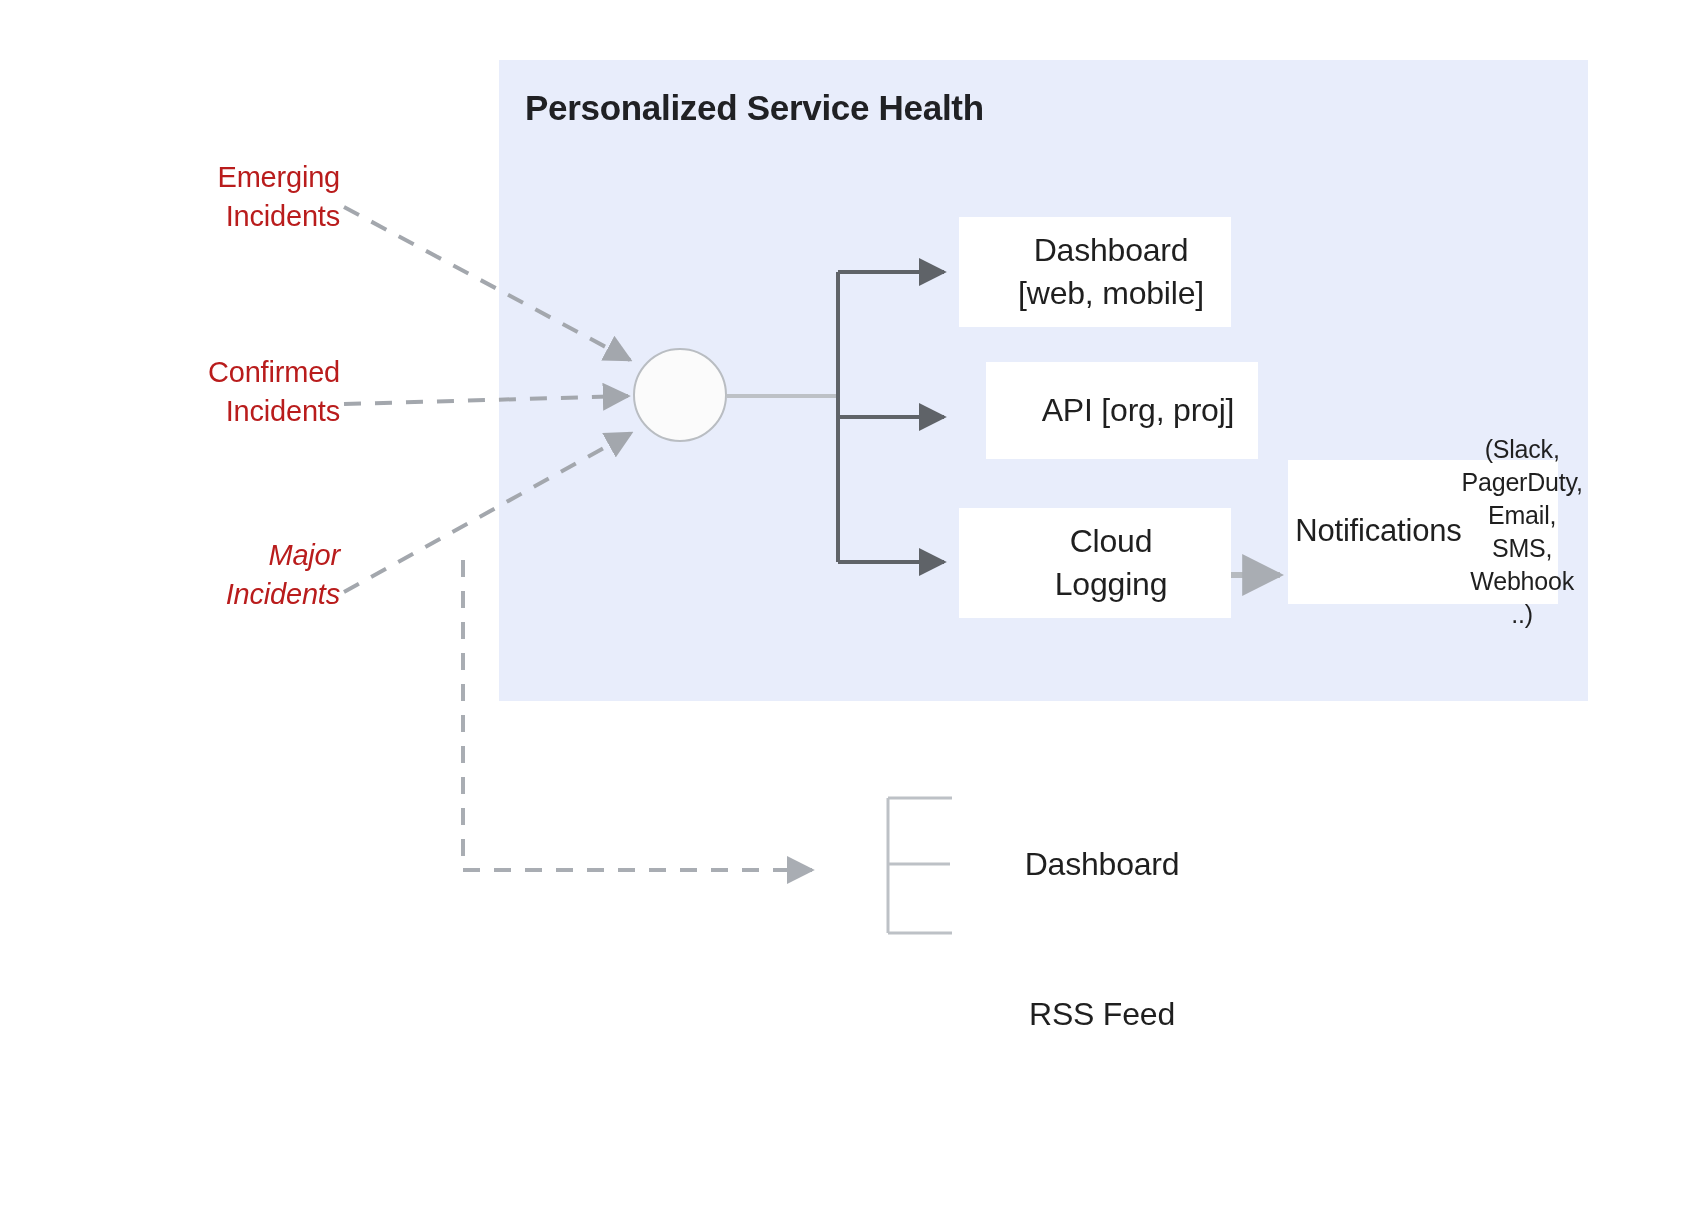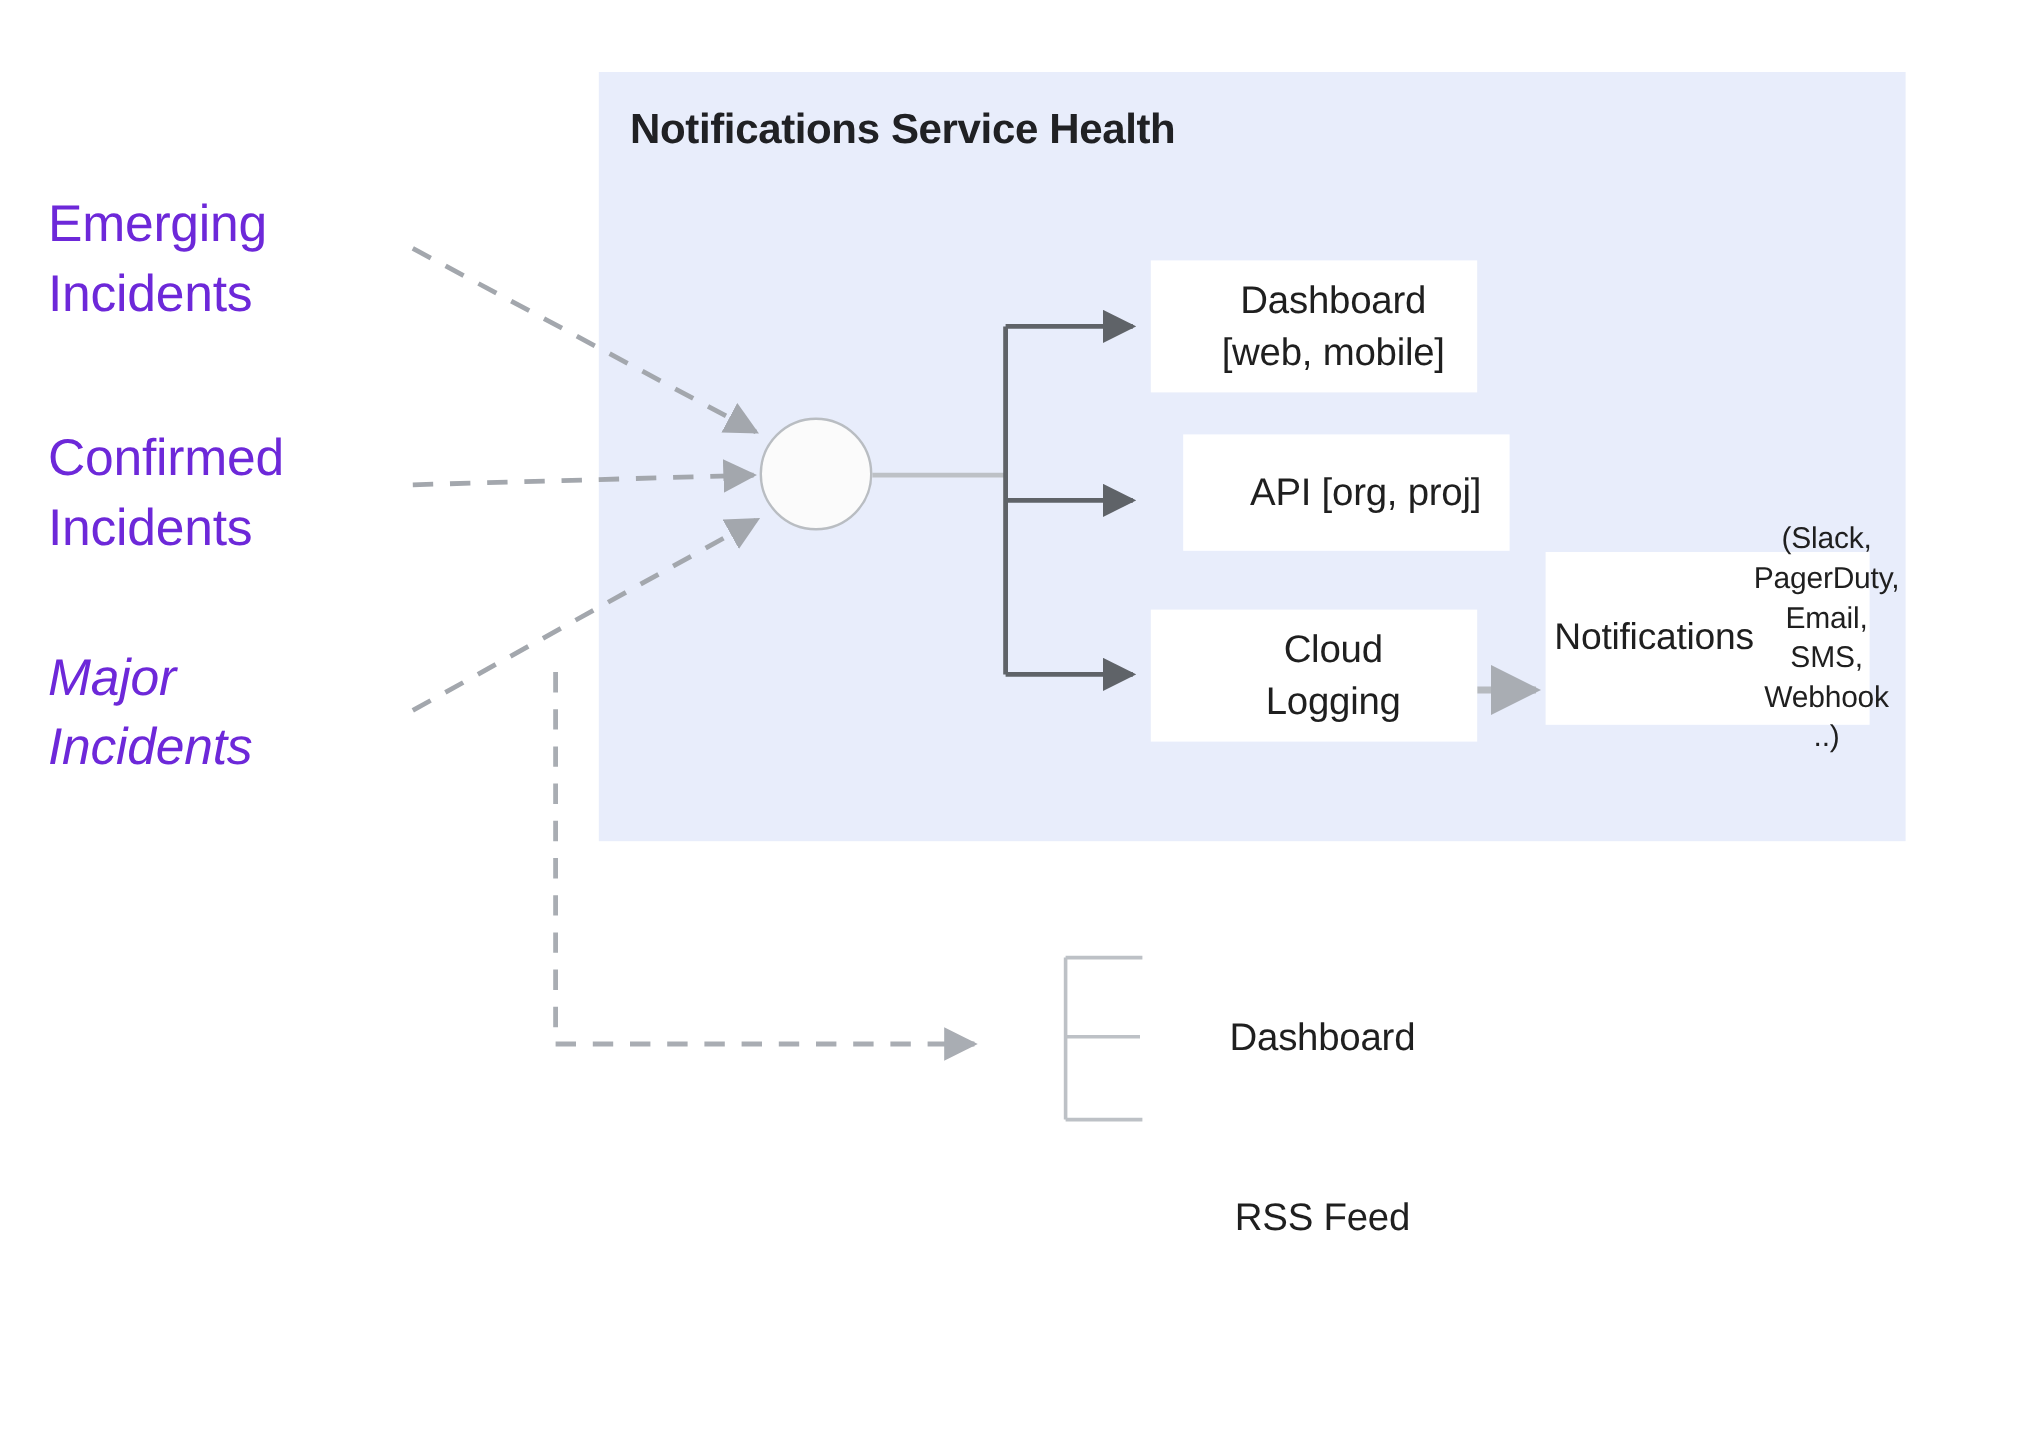--- a/index.html
+++ b/index.html
@@ -20,23 +20,23 @@
     left: 0;
     top: 0;
     width: 1702px;
     height: 1210px;
     pointer-events: none;
   }
 
   
   .src-label {
     position: absolute;
-    text-align: left;
-    color: #6d28d9;
-    font-size: 43px;
+    text-align: right;
+    color: #b91c1c;
+    font-size: 29px;
     line-height: 1.35;
     font-weight: 400;
     white-space: pre-line;
     letter-spacing: -0.2px;
   }
   #src-emerging   { left: 40px;  top: 158px; width: 300px; }
   #src-confirmed  { left: 40px;  top: 353px; width: 300px; }
   #src-major      { left: 40px;  top: 536px; width: 300px; font-style: italic; }
 
   
@@ -122,21 +122,21 @@
     border: 2px solid #b9bdc2;
     box-sizing: border-box;
   }
 </style>
 </head>
 <body>
 
 <div id="stage">
 
   <div class="panel" id="panel-personalized">
-    <div class="panel-title">Notifications Service Health</div>
+    <div class="panel-title">Personalized Service Health</div>
   </div>
 
 
   <svg id="edges" viewBox="0 0 1702 1210" xmlns="http://www.w3.org/2000/svg">
     <defs>
       <marker id="arrow-dashed" viewBox="0 0 10 10" refX="9" refY="5" markerWidth="7" markerHeight="7" orient="auto-start-reverse">
         <path d="M 0 0 L 10 5 L 0 10 z" fill="#a3a7ad"></path>
       </marker>
       <marker id="arrow-solid" viewBox="0 0 10 10" refX="9" refY="5" markerWidth="7" markerHeight="7" orient="auto-start-reverse">
         <path d="M 0 0 L 10 5 L 0 10 z" fill="#5f6368"></path>

